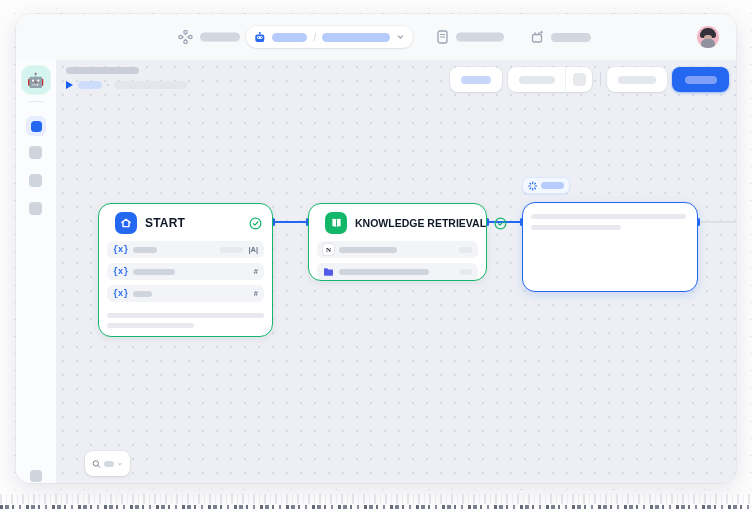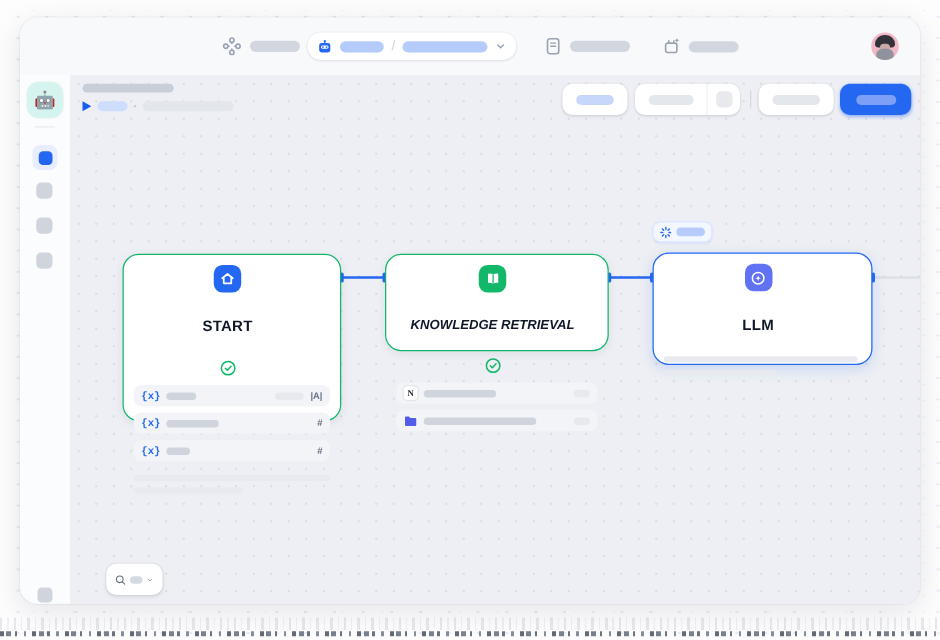--- a/index.html
+++ b/index.html
@@ -94,25 +94,25 @@
   .edge::before, .edge::after { content:""; position:absolute; top:-3px; width:3px; height:8px; border-radius:1.5px; background:#2468f2; }
   .edge::before { left:-1px; } .edge::after { right:-1px; }
   .edge-gray { position:absolute; height:2px; background:#dde0e7; }
   .edge-gray::before { content:""; position:absolute; top:-3px; left:-1px; width:3px; height:8px; border-radius:1.5px; background:#2468f2; }
 
   
   .node { position:absolute; background:#fff; border-radius:13px; border:1.5px solid;
     box-shadow:0 2px 8px rgba(16,24,40,.07); }
   .node.green { border-color:#12b76a; }
   .node.blue  { border-color:#2468f2; box-shadow:0 3px 10px rgba(36,104,242,.18); }
-  .node-head { display:flex; align-items:center; gap:20px; padding:8px 10px 7px 3px;flex-direction:column; }
+  .node-head { display:flex; align-items:center; gap:8px; padding:8px 10px 7px 16px; }
   .node-ic { width:22px; height:22px; border-radius:7px; display:flex; align-items:center; justify-content:center; flex:none; }
   .ic-blue { background:#2468f2; } .ic-green { background:#12b76a; } .ic-indigo { background:#6172f3; }
   .node-title { font-size:12px; font-weight:700; color:#101828; letter-spacing:.2px; white-space:nowrap; flex:1; }
-  .node-title.small { font-size:10.5px; letter-spacing:0;font-style:italic; }
+  .node-title.small { font-size:10.5px; letter-spacing:0; }
   .check { flex:none; display:flex; }
 
   .vrow { margin:0 8px 5px; height:17px; background:#f2f4f7; border-radius:6px;
     display:flex; align-items:center; gap:5px; padding:0 6px; }
   .vx { color:#2468f2; font-weight:700; font-size:8.5px; font-family:"Liberation Mono", monospace; }
   .marker { color:#667085; font-size:7.5px; font-weight:700; }
   .spacer { flex:1; }
   .rb { height:6px; border-radius:3px; }
 
   .notion { width:11px; height:11px; background:#fff; border-radius:3px; box-shadow:0 0 0 1px #e3e5e8;
@@ -330,29 +330,20 @@
             <line x1="2" y1="2" x2="3.1" y2="3.1"></line>
               <line x1="6.9" y1="6.9" x2="8" y2="8"></line>
             <line x1="8" y1="2" x2="6.9" y2="3.1"></line>
               <line x1="3.1" y1="6.9" x2="2" y2="8"></line>
           </g>
         </svg>
         <span class="bar" style="width:24px;height:7px;background:#b7ccfb"></span>
       </div>
 
       <div class="node blue" style="left:466px;top:142px;width:176px;height:90px">
-        <div class="node-head">
-          <span class="node-ic ic-indigo">
-            <svg width="13" height="13" viewBox="0 0 13 13">
-              <circle cx="6.5" cy="6.5" r="4.6" stroke="#fff" stroke-width="1.2" fill="none"></circle>
-              <path d="M6.5 4.3 L7.1 5.9 L8.7 6.5 L7.1 7.1 L6.5 8.7 L5.9 7.1 L4.3 6.5 L5.9 5.9 Z" fill="#fff"></path>
-            </svg>
-          </span>
-          <span class="node-title">LLM</span>
-        </div>
         <div class="skel" style="margin-top:11px">
           <div style="width:155px;height:5px"></div>
           <div style="width:90px;height:5px;margin-top:6px"></div>
         </div>
       </div>
 
       <div class="zoom-pill">
         <svg width="12" height="12" viewBox="0 0 12 12">
           <circle cx="5.2" cy="5.2" r="3.6" stroke="#667085" stroke-width="1.2" fill="none"></circle>
           <line x1="8" y1="8" x2="10.6" y2="10.6" stroke="#667085" stroke-width="1.2" stroke-linecap="round"></line>

